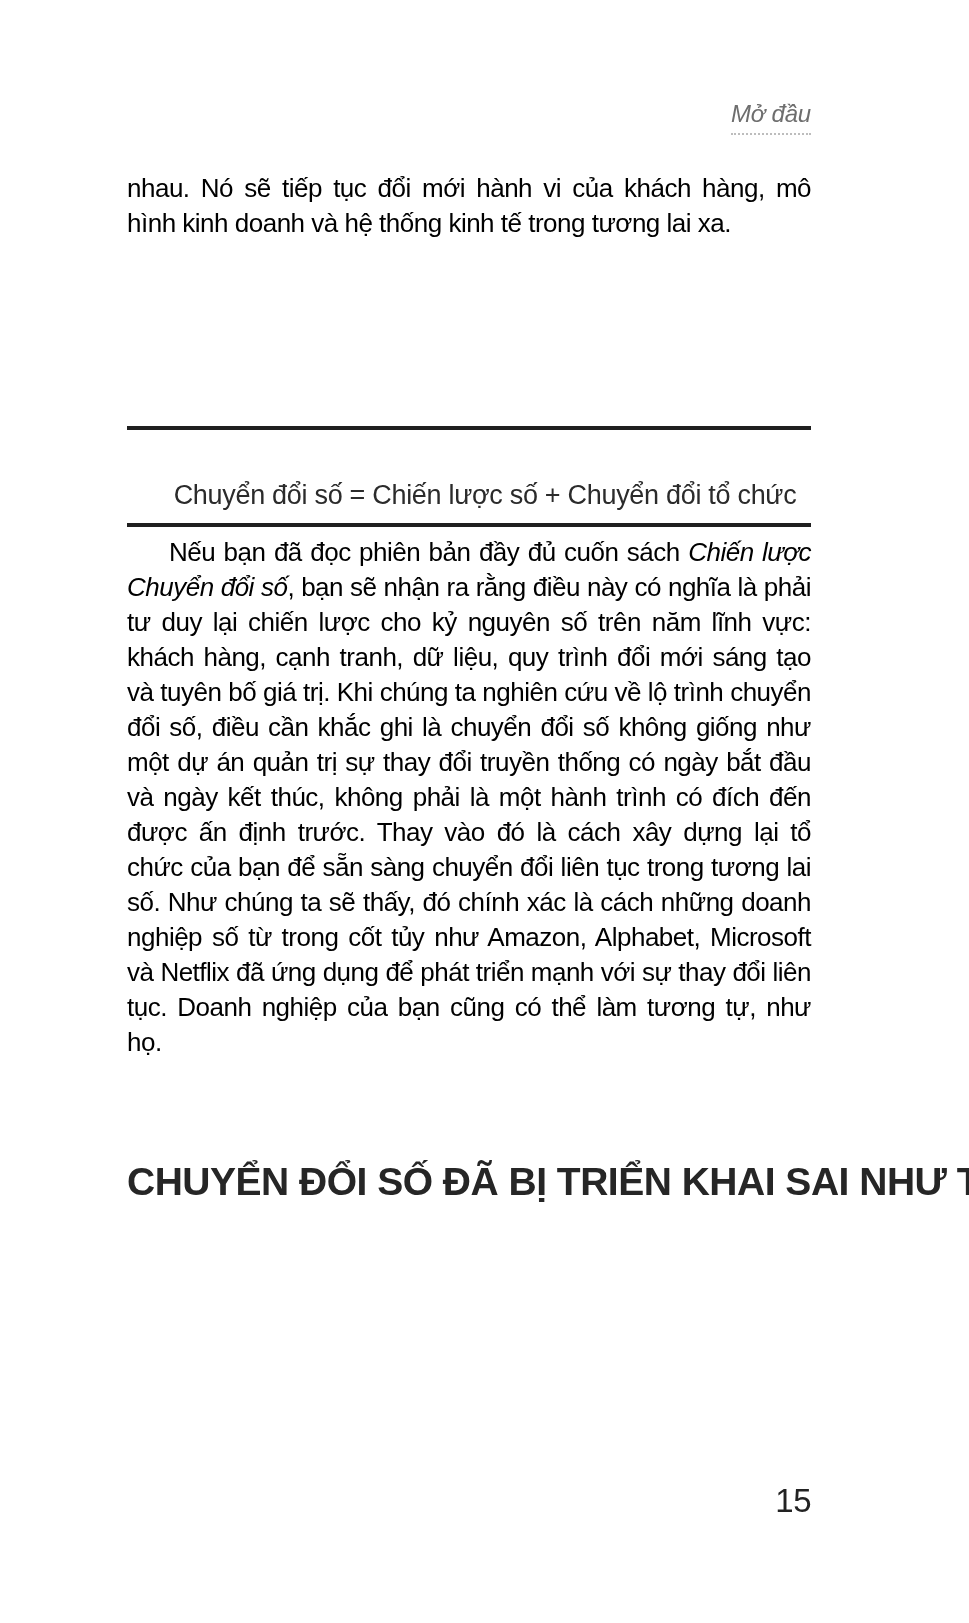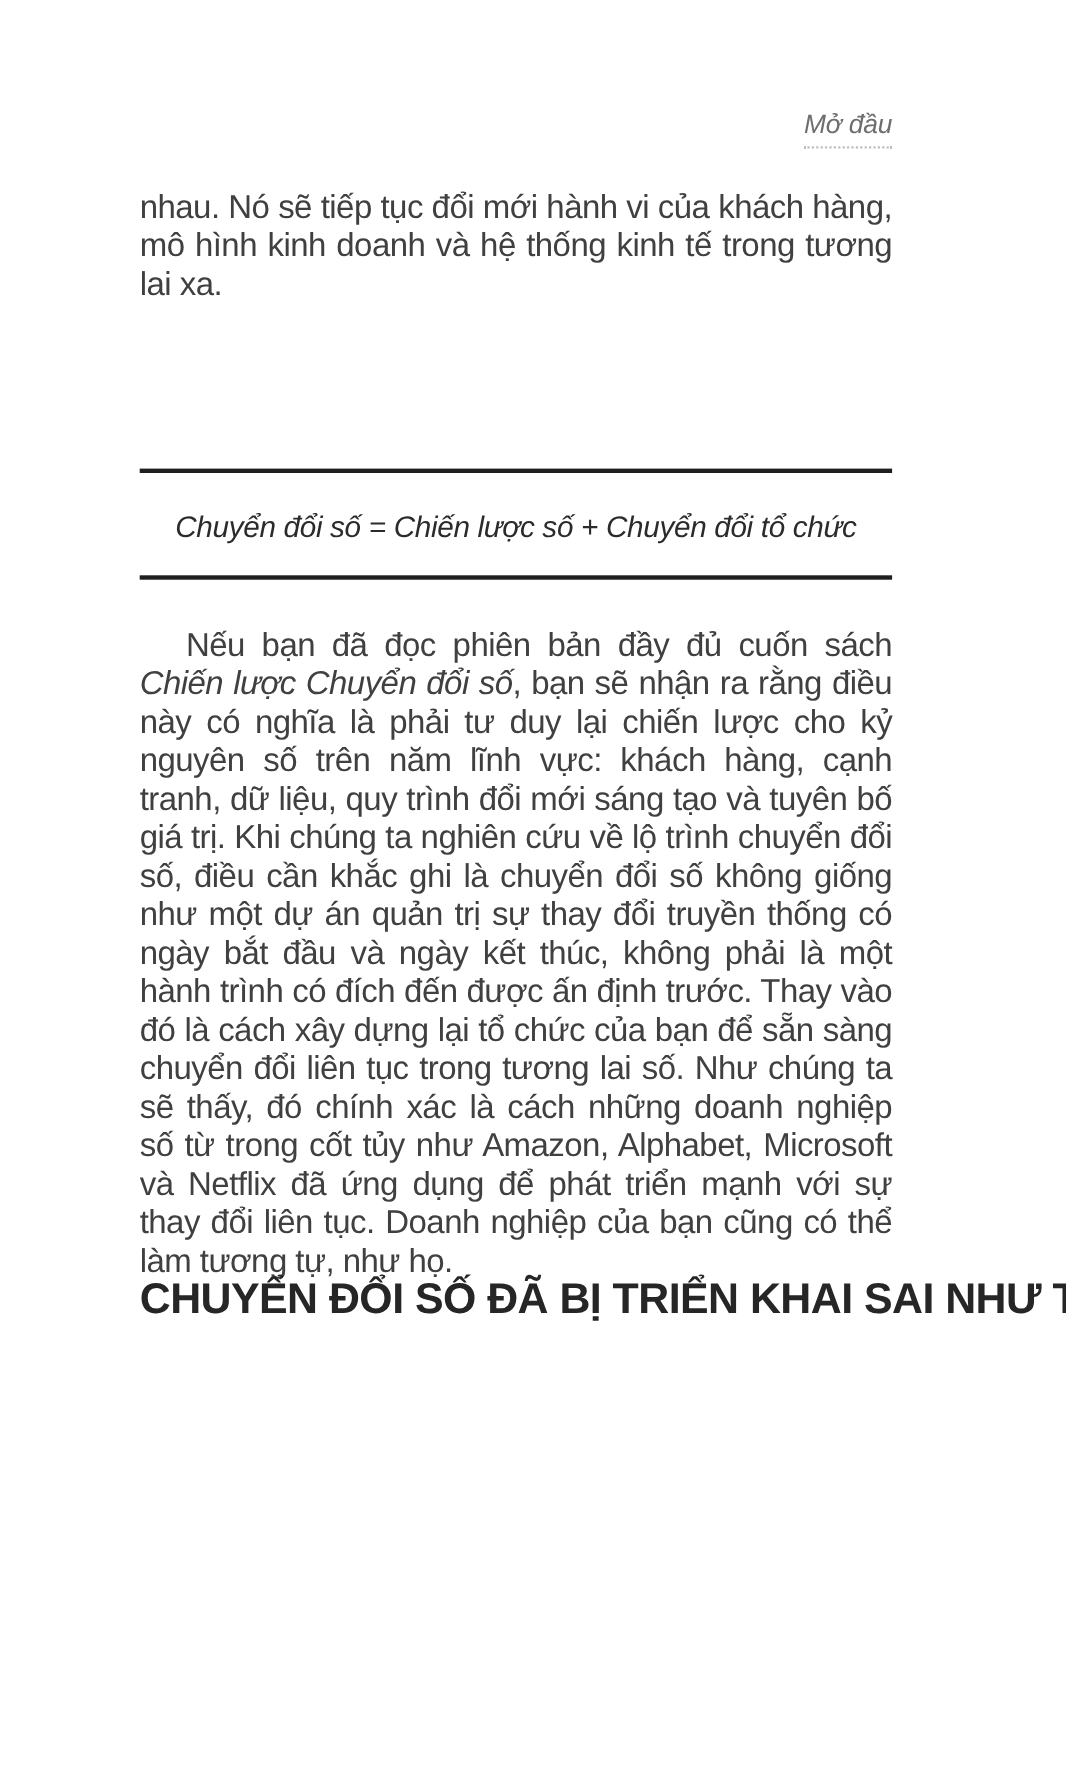--- a/index.html
+++ b/index.html
@@ -31,44 +31,43 @@
     font-size: 24px;
     line-height: 28px;
     color: #6e6e6e;
     letter-spacing: -0.2px;
     padding-bottom: 5px;
     border-bottom: 2px dotted #bdbdbd;
   }
   
   .body-text {
     margin: 0;
-    font-size: 30px;
+    font-size: 26px;
     line-height: 35px;
     letter-spacing: -0.5px;
-    color: #404040;
+    color: #000000;
     text-align: justify;
   }
   .indent { text-indent: 42px; }
   .p1 { top: 171px; }
   .p2 { top: 258px; }
-  .p3 { top: 569px; }
+  .p3 { top: 535px; }
   .p4 { top: 1216px; }
   .p5 { top: 1303px; }
   .book-title { font-style: italic; }
   
   .formula-rule {
     height: 4px;
     background: #1f1f1f;
   }
   .rule-top { top: 426px; }
   .rule-bottom { top: 523px; }
   .formula-text {
     top: 461px;
-    margin: 0;
-    font-style: italic;
+    margin: 16px;
     font-size: 27px;
     line-height: 36px;
     letter-spacing: -0.3px;
     color: #2b2b2b;
     text-align: center;
   }
   
   .section-heading {
     top: 1162px;
     margin: 0;
@@ -107,14 +106,15 @@
   <p class="block formula-text">Chuyển đổi số = Chiến lược số + Chuyển đổi tổ chức</p>
 
   <div class="block formula-rule rule-bottom"></div>
 
   <p class="block body-text indent p3"><span>Nếu bạn đã đọc phiên bản đầy đủ cuốn sách </span><em class="book-title">Chiến lược Chuyển đổi số</em><span>, bạn sẽ nhận ra rằng điều này có nghĩa là phải tư duy lại chiến lược cho kỷ nguyên số trên năm lĩnh vực: khách hàng, cạnh tranh, dữ liệu, quy trình đổi mới sáng tạo và tuyên bố giá trị. Khi chúng ta nghiên cứu về lộ trình chuyển đổi số, điều cần khắc ghi là chuyển đổi số không giống như một dự án quản trị sự thay đổi truyền thống có ngày bắt đầu và ngày kết thúc, không phải là một hành trình có đích đến được ấn định trước. Thay vào đó là cách xây dựng lại tổ chức của bạn để sẵn sàng chuyển đổi liên tục trong tương lai số. Như chúng ta sẽ thấy, đó chính xác là cách những doanh nghiệp số từ trong cốt tủy như Amazon, Alphabet, Microsoft và Netflix đã ứng dụng để phát triển mạnh với sự thay đổi liên tục. Doanh nghiệp của bạn cũng có thể làm tương tự, như họ.</span></p>
 
   <h2 class="block section-heading" style="transform: scaleX(1);">CHUYỂN ĐỔI SỐ ĐÃ BỊ TRIỂN KHAI SAI NHƯ THẾ NÀO</h2>
 
 
 
+  <div class="block page-number">15</div>
 
 </div>
 
 </body></html>

